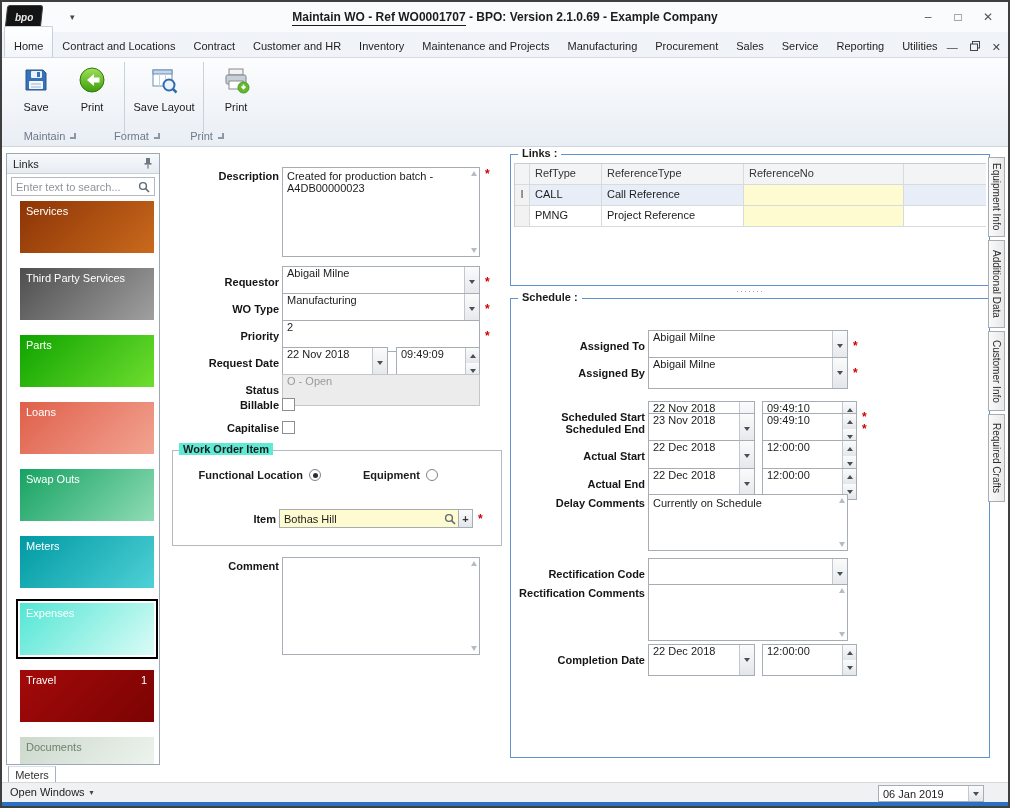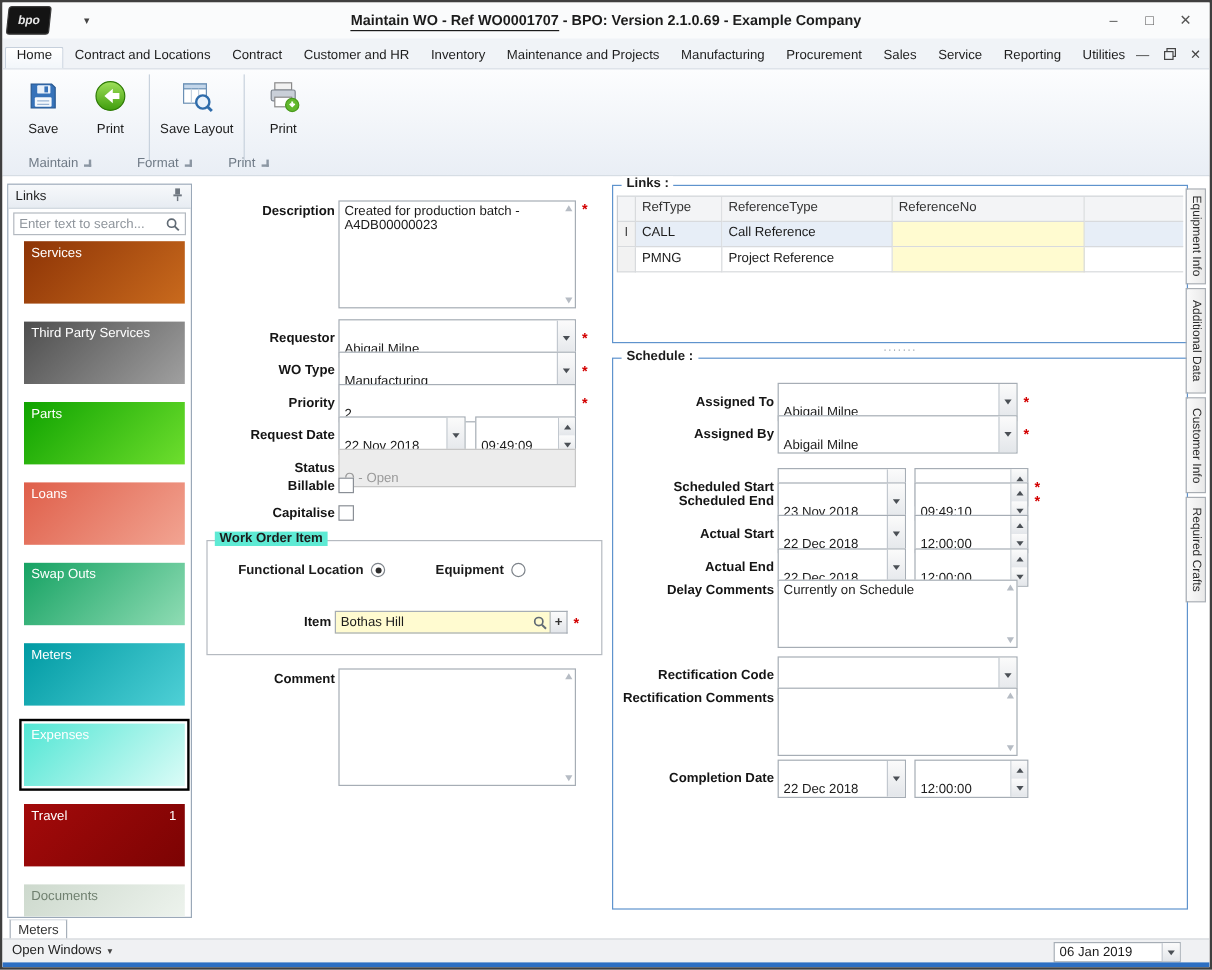--- a/index.html
+++ b/index.html
@@ -12,21 +12,21 @@
   .logo { width:36px; height:24px; margin-left:4px; background:#141414; border-radius:3px; display:flex; align-items:center; justify-content:center; transform:skewX(-6deg); border:1px solid #3a3a3a; }
   .logo-txt { color:#e8e8e8; font-weight:bold; font-style:italic; font-size:10px; transform:skewX(6deg); }
   .qat-caret { margin-left:28px; font-size:9px; color:#444; cursor:default; }
   .title { position:absolute; left:0; right:0; text-align:center; font-size:12px; font-weight:bold; pointer-events:none; }
   .title-main { border-bottom:1px solid #1c1c1c; padding-bottom:1px; }
   .win-btns { margin-left:auto; display:flex; gap:2px; padding-right:6px; }
   .win-btn { width:28px; height:22px; display:flex; align-items:center; justify-content:center; font-size:12px; color:#555; cursor:default; }
 
   
   .menubar { position:absolute; left:0; right:0; top:30px; height:26px; background:#f0f3f7; border-bottom:1px solid #d3dae2; display:flex; align-items:flex-end; padding:0 2px; }
-  .mtab { padding:0 9px 5px; font-size:11px; color:#1e1e1e; white-space:nowrap; cursor:default; }
+  .mtab { padding:13px 9px 5px; font-size:11px; color:#1e1e1e; white-space:nowrap; cursor:default; }
   .mtab.active { background:linear-gradient(#ffffff,#f2f6fa); border:1px solid #c6d0dc; border-bottom:none; border-radius:2px 2px 0 0; }
   .mdi-ctrls { margin-left:auto; display:flex; align-items:center; gap:12px; padding:0 10px 5px 0; color:#444; }
   .mdi-ctrls span { font-size:11px; cursor:default; line-height:10px; }
 
   
   .ribbon { position:absolute; left:0; right:0; top:56px; height:89px; background:linear-gradient(#fcfdfe,#e9eef5); border-bottom:1px solid #cdd5de; }
   .rb-buttons { position:absolute; top:4px; left:6px; display:flex; align-items:flex-start; }
   .rb-btn { width:56px; height:64px; display:flex; flex-direction:column; align-items:center; justify-content:flex-start; gap:5px; padding-top:4px; cursor:default; }
   .rb-btn.wide { width:70px; }
   .rb-btn span { font-size:11px; color:#1c1c1c; white-space:nowrap; }
@@ -47,21 +47,21 @@
   .sb-search .mag { position:absolute; right:9px; top:7px; }
   .tiles { padding:3px 0 0 13px; height:566px; overflow:hidden; }
   .tile { position:relative; width:134px; height:52px; margin-bottom:15px; padding:4px 6px; font-size:11px; cursor:default; }
   .tile.selected { outline:2px solid #000; outline-offset:2px; }
   .tile .badge { position:absolute; top:4px; right:7px; color:#fff; font-size:11px; }
   .sb-tab { position:absolute; left:6px; top:619px; width:48px; height:18px; border:1px solid #a7b0ba; border-top:1px solid #d9dee4; background:#fff; display:flex; align-items:center; justify-content:center; font-size:11px; color:#333; cursor:default; }
 
   
   .lbl { font-weight:bold; font-size:11px; text-align:right; color:#151515; }
   .req { color:#d30000; font-weight:bold; font-size:12px; margin-left:5px; }
-  .combo, .tf, .timef, .datef { height:32px; border:1px solid #a6adb5; background:#fff; display:flex; align-items:flex-end; overflow:hidden; }
+  .combo, .tf, .timef, .datef { height:32px; border:1px solid #a6adb5; background:#fff; display:flex; align-items:flex-start; overflow:hidden; }
   .cval { flex:1; padding:0 4px; font-size:11px; white-space:nowrap; overflow:hidden; color:#1c1c1c; }
   .ddb { width:15px; align-self:stretch; background:linear-gradient(#fbfbfb,#e3e6ea); border-left:1px solid #c2c8cf; display:flex; align-items:center; justify-content:center; cursor:default; }
   .ddb i { width:0; height:0; border-left:3.5px solid transparent; border-right:3.5px solid transparent; border-top:4px solid #4a4f55; }
   .spin { width:14px; align-self:stretch; display:flex; flex-direction:column; border-left:1px solid #c2c8cf; }
   .spin i { flex:1; display:flex; align-items:center; justify-content:center; background:linear-gradient(#fbfbfb,#e3e6ea); cursor:default; }
   .spin i.tu::after { content:""; border-left:3px solid transparent; border-right:3px solid transparent; border-bottom:4px solid #4a4f55; }
   .spin i.td::after { content:""; border-left:3px solid transparent; border-right:3px solid transparent; border-top:4px solid #4a4f55; }
   .tf.disabled { background:#ececec; border-color:#c6c6c6; }
   .tf.disabled .cval { color:#9a9a9a; }
   .memo { position:relative; border:1px solid #a6adb5; background:#fff; padding:2px 14px 2px 4px; }
@@ -110,21 +110,21 @@
   .gcell { border-right:1px solid #d8dadd; border-bottom:1px solid #d8dadd; padding:3px 5px; font-size:11px; overflow:hidden; white-space:nowrap; }
   .g-ind { width:15px; flex:none; background:#f2f2f2; text-align:center; padding:3px 0; color:#444; }
   .g-c1 { width:72px; flex:none; }
   .g-c2 { width:142px; flex:none; }
   .g-c3 { width:160px; flex:none; }
   .g-fill { flex:1; border-right:none; }
   .g-head .gcell { background:#f3f4f6; color:#333; }
   .g-row.focused .g-c1, .g-row.focused .g-c2, .g-row.focused .g-fill { background:#e7eef7; }
 
   
-  .srow { position:absolute; left:0; display:flex; align-items:center; width:476px; }
+  .srow { position:absolute; left:0; display:flex; align-items:center; width:476px;margin-top:11px; }
   .srow .lbl { width:134px; margin-right:3px; flex:none; }
   .srow.tstart { align-items:flex-start; }
   .srow.tstart .lbl { padding-top:3px; }
   .w200 { width:200px; flex:none; }
   .w107 { width:107px; flex:none; }
   .w95 { width:95px; flex:none; margin-left:7px; }
   .h57 { height:57px; }
 
   
   .vtabs { position:absolute; left:986px; top:10px; width:17px; }

